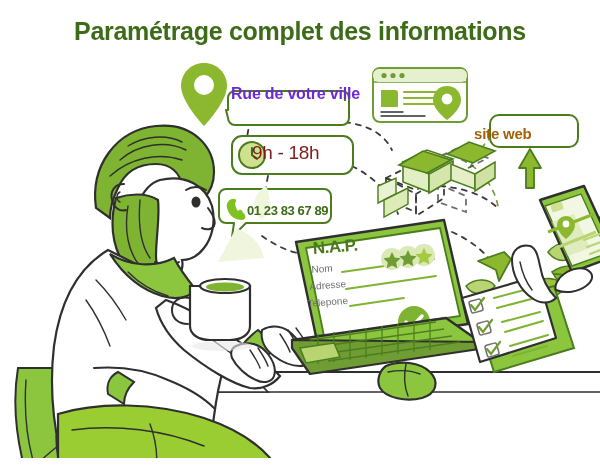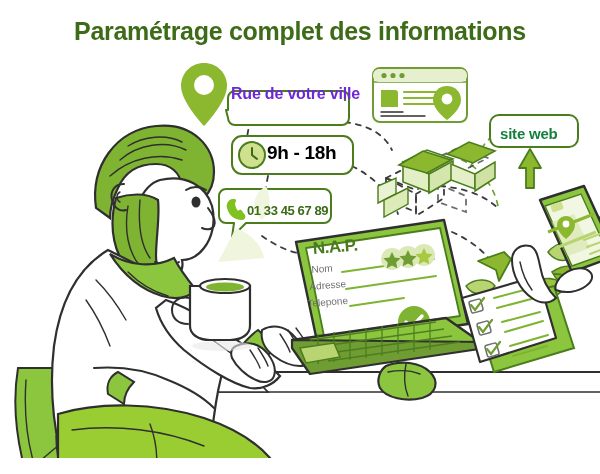--- a/index.html
+++ b/index.html
@@ -29,32 +29,32 @@
 
   
   .lbl{position:absolute;white-space:nowrap;font-family:"Liberation Sans", sans-serif;}
 
   .lbl-street{
     left:231px;top:85px;
     font-size:16px;font-weight:bold;color:#6d28d9;
     letter-spacing:-0.2px;
   }
   .lbl-hours{
-    left:267px;top:142px;
-    font-size:19px;font-weight:bold;color:#000000;
+    left:252px;top:142px;
+    font-size:19px;font-weight:normal;color:#7f1d1d;
     letter-spacing:-0.3px;
   }
   .lbl-phone{
     left:247px;top:203px;
     font-size:13px;font-weight:bold;color:#3d6b18;
     letter-spacing:-0.4px;
   }
   .lbl-web{
-    left:500px;top:125px;
-    font-size:15px;font-weight:bold;color:#15803d;
+    left:474px;top:125px;
+    font-size:15px;font-weight:bold;color:#a16207;
     letter-spacing:-0.2px;
   }
   .lbl-nap{
     left:312px;top:239px;
     font-size:17px;font-weight:bold;color:#4a7a1c;
     letter-spacing:-0.5px;
     transform:rotate(-4.5deg);transform-origin:left top;
   }
   .lbl-nom{
     left:311px;top:264px;
@@ -375,21 +375,21 @@
       <path d="M266,186 c6,12 4,26 -4,34 c-10,-8 -12,-24 4,-34 Z" fill="#f0f6dd"></path>
       <path d="M236,228 c16,6 26,18 28,30 l-46,4 Z" fill="#f0f6dd"></path>
     </g>
 
   </svg>
 
   <div class="lbl lbl-street">Rue de votre ville</div>
 
   <div class="lbl lbl-hours">9h - 18h</div>
 
-  <div class="lbl lbl-phone">01 33 45 67 89</div>
+  <div class="lbl lbl-phone">01 23 83 67 89</div>
 
   <div class="lbl lbl-web">site web</div>
 
   <div class="lbl lbl-nap">N.A.P.</div>
 
   <div class="lbl lbl-nom">Nom</div>
 
   <div class="lbl lbl-adresse">Adresse</div>
 
   <div class="lbl lbl-tel">Telepone</div>

